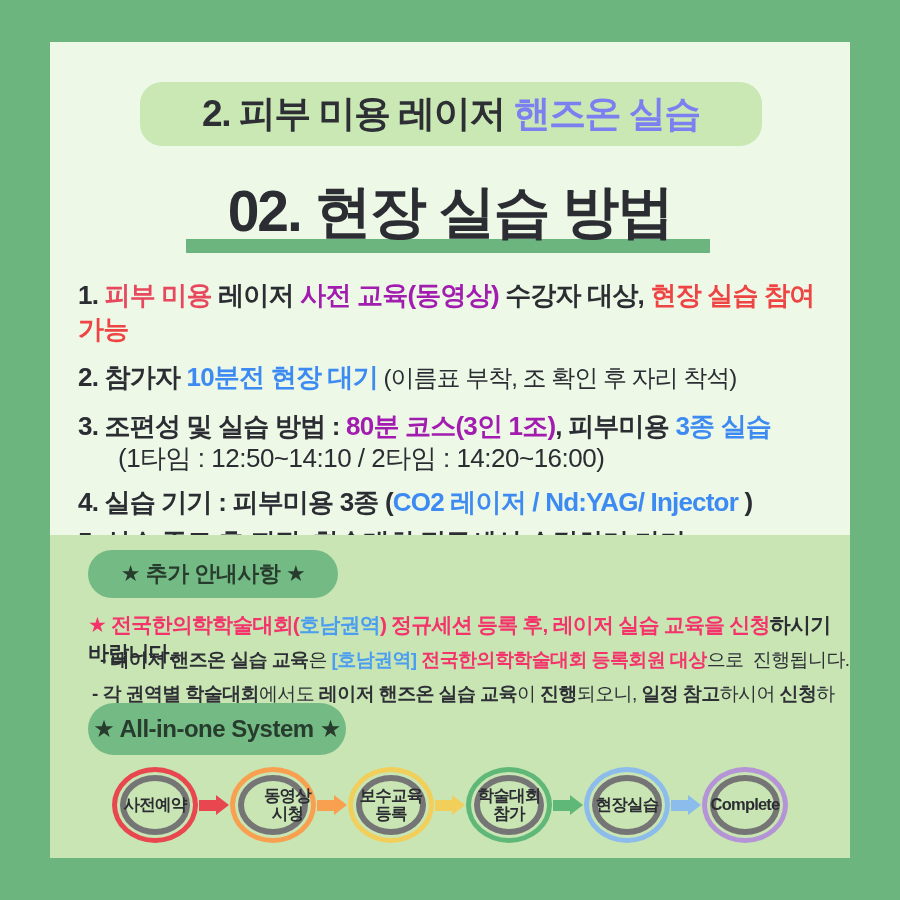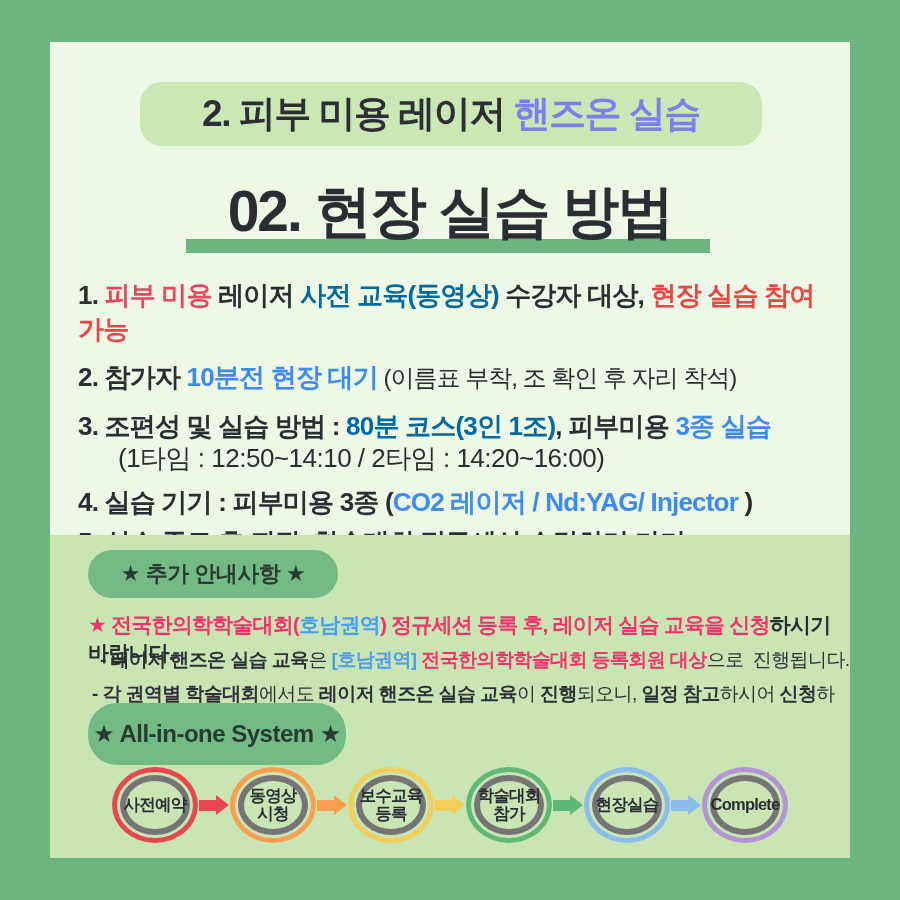--- a/index.html
+++ b/index.html
@@ -17,31 +17,31 @@
   .title-wrap { position:absolute; left:0; top:132px; width:800px; text-align:center; }
   .title { position:relative; display:inline-block; font-size:57px; font-weight:700;
     color:#2b2d33; letter-spacing:-2px; z-index:1; }
 
   .list { position:absolute; left:28px; top:236px; width:760px; color:#2b2d33;
     font-size:26px; font-weight:800; letter-spacing:-0.8px; }
   .list .line { line-height:34px; white-space:pre-wrap; }
   .mb14 { margin-bottom:14px; } .mb12 { margin-bottom:12px; } .mb6 { margin-bottom:6px; } .mb0 { margin-bottom:0; }
   .c-red    { color:#e8485e; }
   .c-red2   { color:#ef4444; }
-  .c-orange { color:#0369a1; }
+  .c-orange { color:#a21caf; }
   .c-blue   { color:#3d8bf2; }
   .c-paren  { font-weight:500; font-size:24px; letter-spacing:-1px; }
   .time-line { font-weight:400; font-size:26px; line-height:30px; padding-left:40px; letter-spacing:-0.5px; white-space:pre-wrap; }
 
   .section { position:absolute; left:0; top:493px; width:800px; height:323px; background:#c9e5b4; }
 
   .pill { background:#74ba85; color:#273c2d; display:flex; align-items:center; justify-content:center;
     font-weight:800; letter-spacing:-0.5px; white-space:pre; }
   .notice-badge { position:absolute; left:38px; top:15px; width:250px; height:48px; border-radius:25px; font-size:22px; }
-  .allinone-badge { position:absolute; left:38px; top:168px; width:258px; height:62px; border-radius:29px; font-size:24px; }
+  .allinone-badge { position:absolute; left:38px; top:168px; width:258px; height:52px; border-radius:29px; font-size:24px; }
 
   .star-line { position:absolute; left:38px; top:76px; font-size:21px; font-weight:800;
     letter-spacing:-0.8px; white-space:pre-wrap; color:#f4336b; }
   .star-line .c-sky { color:#4a9df0; }
   .star-line .c-dark { color:#2b2d33; }
 
   .dash-line { position:absolute; font-size:19px; color:#2e3036; letter-spacing:-0.6px; white-space:pre-wrap; }
   .dash1 { left:50px; top:112px; }
   .dash2 { left:42px; top:146px; }
   .b { font-weight:800; }
@@ -103,21 +103,21 @@
           <div class="step-label">
             <div>사전예약</div>
             <div></div>
           </div>
         </div>
       <div class="arrow">
           <div class="arrow-bar" style="background: rgb(232, 71, 79);"></div>
           <div class="arrow-head" style="border-left-color: rgb(232, 71, 79);"></div>
         </div>
 
-      <div class="step" style="border-color: rgb(249, 160, 80);">
+      <div class="step" style="border-color: rgb(249, 160, 80); justify-content: flex-end;">
           <div class="step-inner"></div>
           <div class="step-label">
             <div>동영상</div>
             <div>시청</div>
           </div>
         </div>
       <div class="arrow">
           <div class="arrow-bar" style="background: rgb(249, 160, 80);"></div>
           <div class="arrow-head" style="border-left-color: rgb(249, 160, 80);"></div>
         </div>

